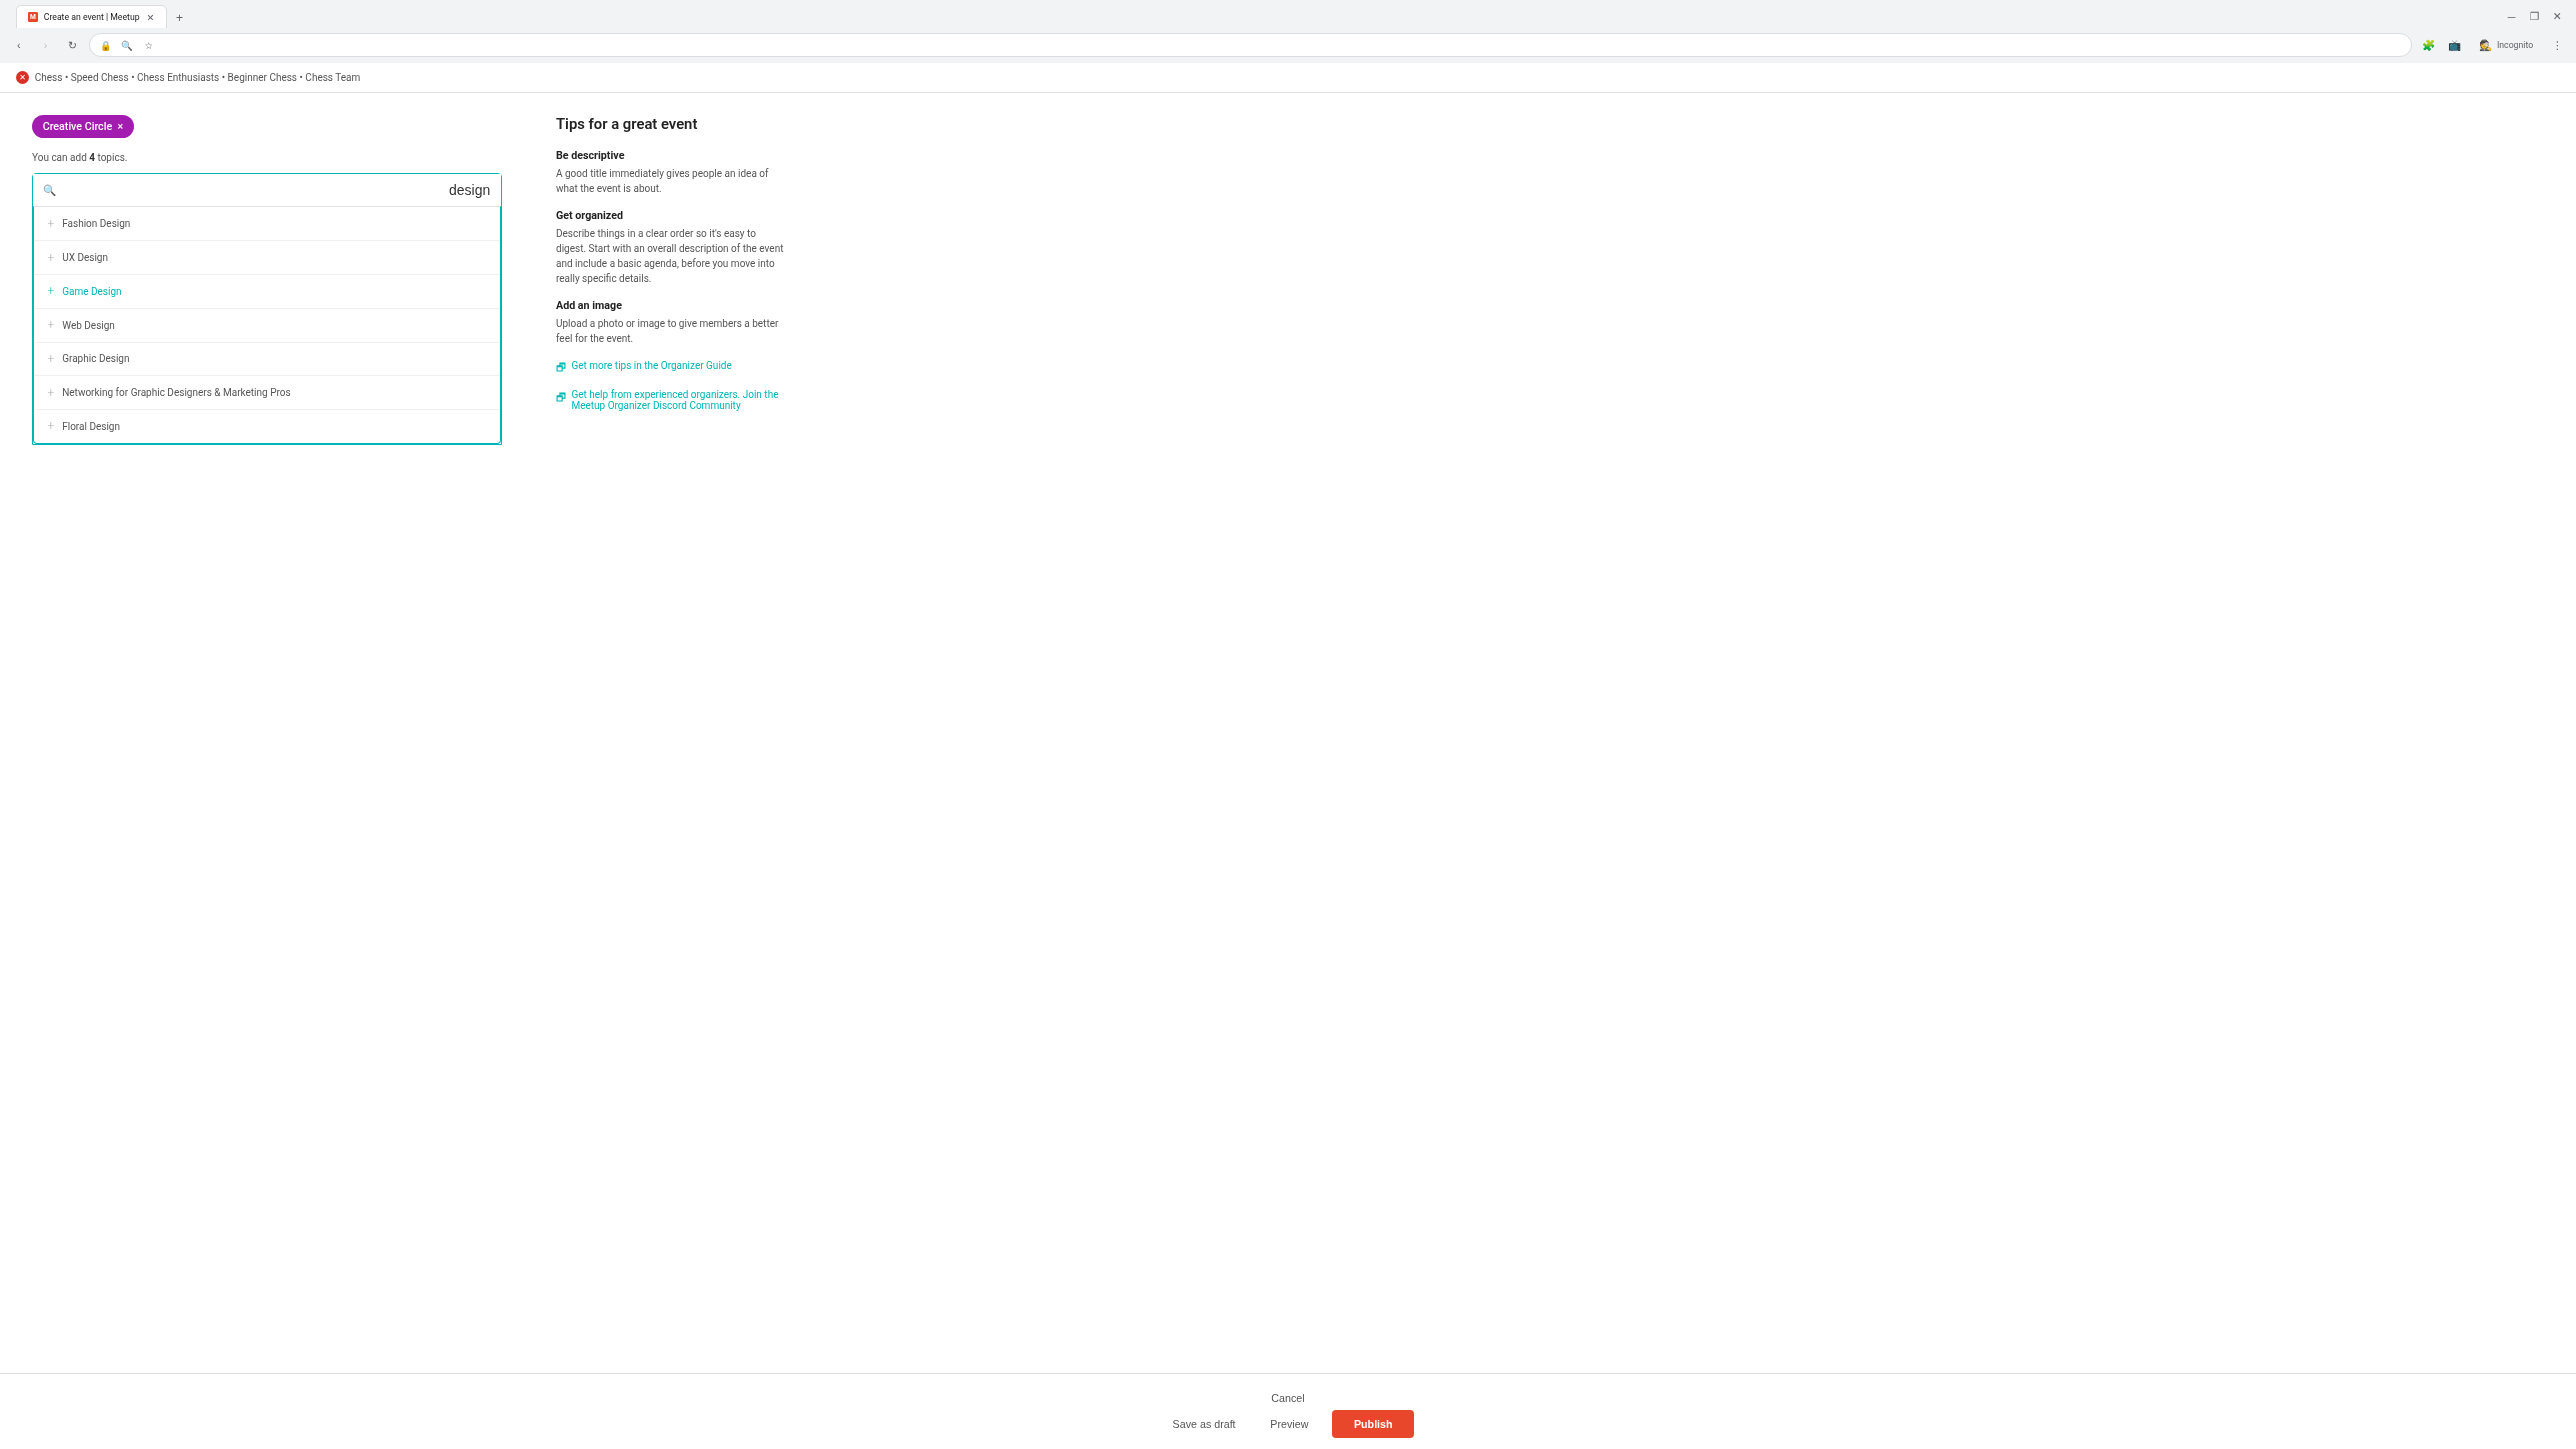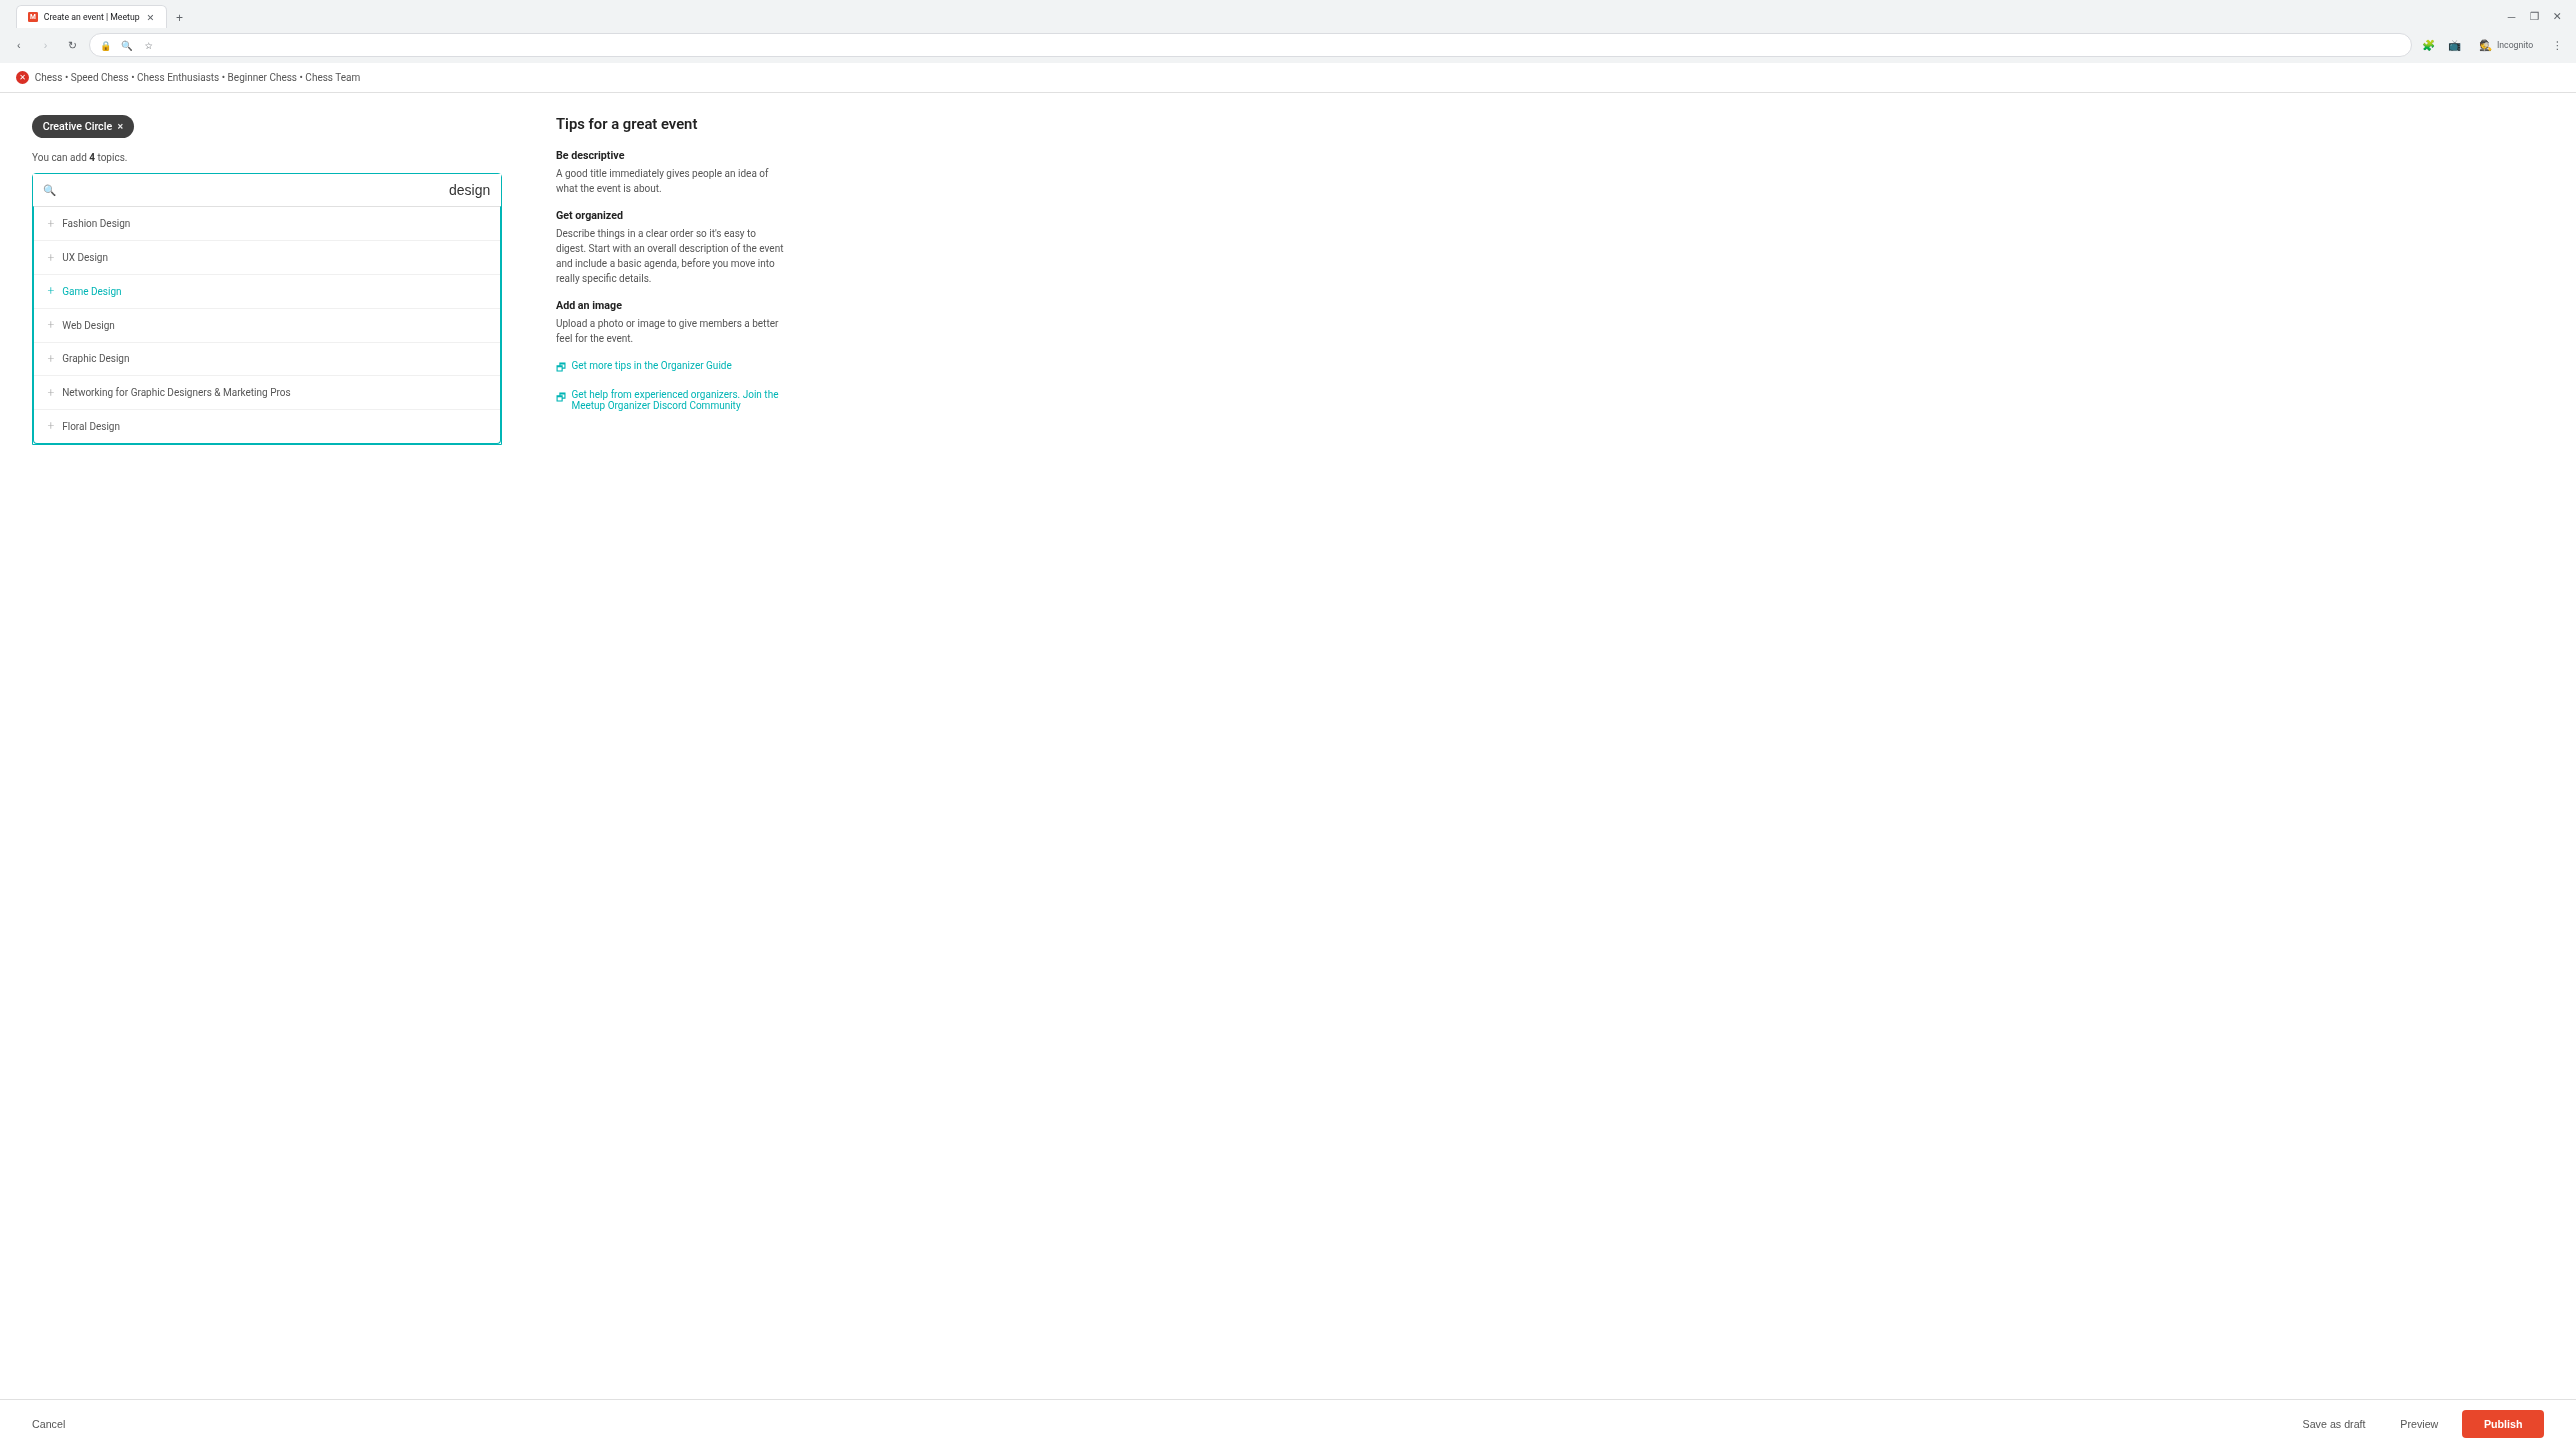--- a/index.html
+++ b/index.html
@@ -234,21 +234,21 @@
     .right-panel {
       width: 228px;
       flex-shrink: 0;
     }
 
     
     .topic-tag {
       display: inline-flex;
       align-items: center;
       gap: 5.4px;
-      background: #404040;
+      background: #a21caf;
       color: white;
       padding: 5.4px 10.7px;
       border-radius: 16px;
       font-size: 10.7px;
       font-weight: 500;
       margin-bottom: 13.4px;
     }
 
     .topic-tag-close {
       cursor: pointer;
@@ -390,20 +390,21 @@
       position: fixed;
       bottom: 0;
       left: 0;
       right: 0;
       background: #fff;
       border-top: 0.7px solid #e0e0e0;
       padding: 10.7px 32px;
       display: flex;
       align-items: center;
       justify-content: space-between;
+      flex-direction: column;
     }
 
     .cancel-btn {
       background: none;
       border: none;
       font-size: 10.7px;
       color: #555;
       cursor: pointer;
       padding: 6.7px 0;
     }

